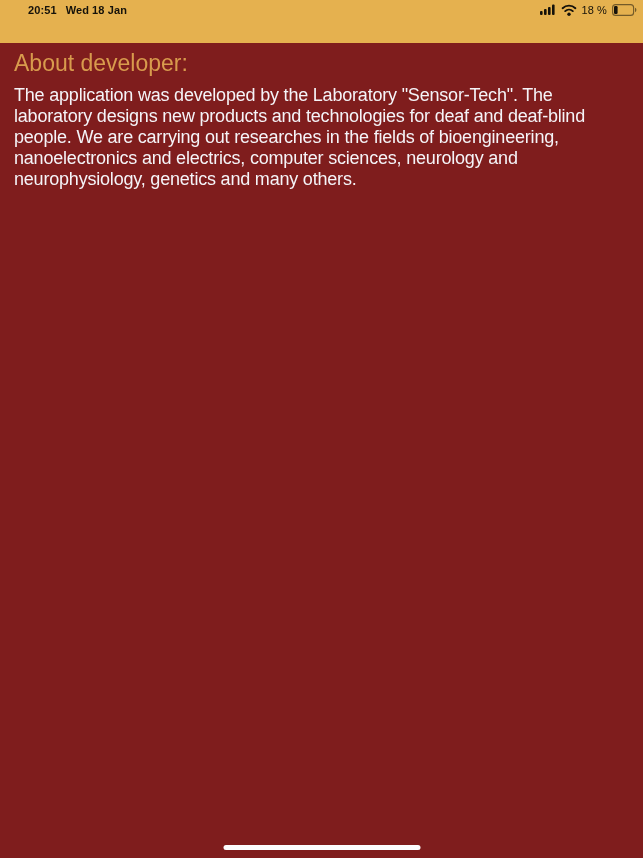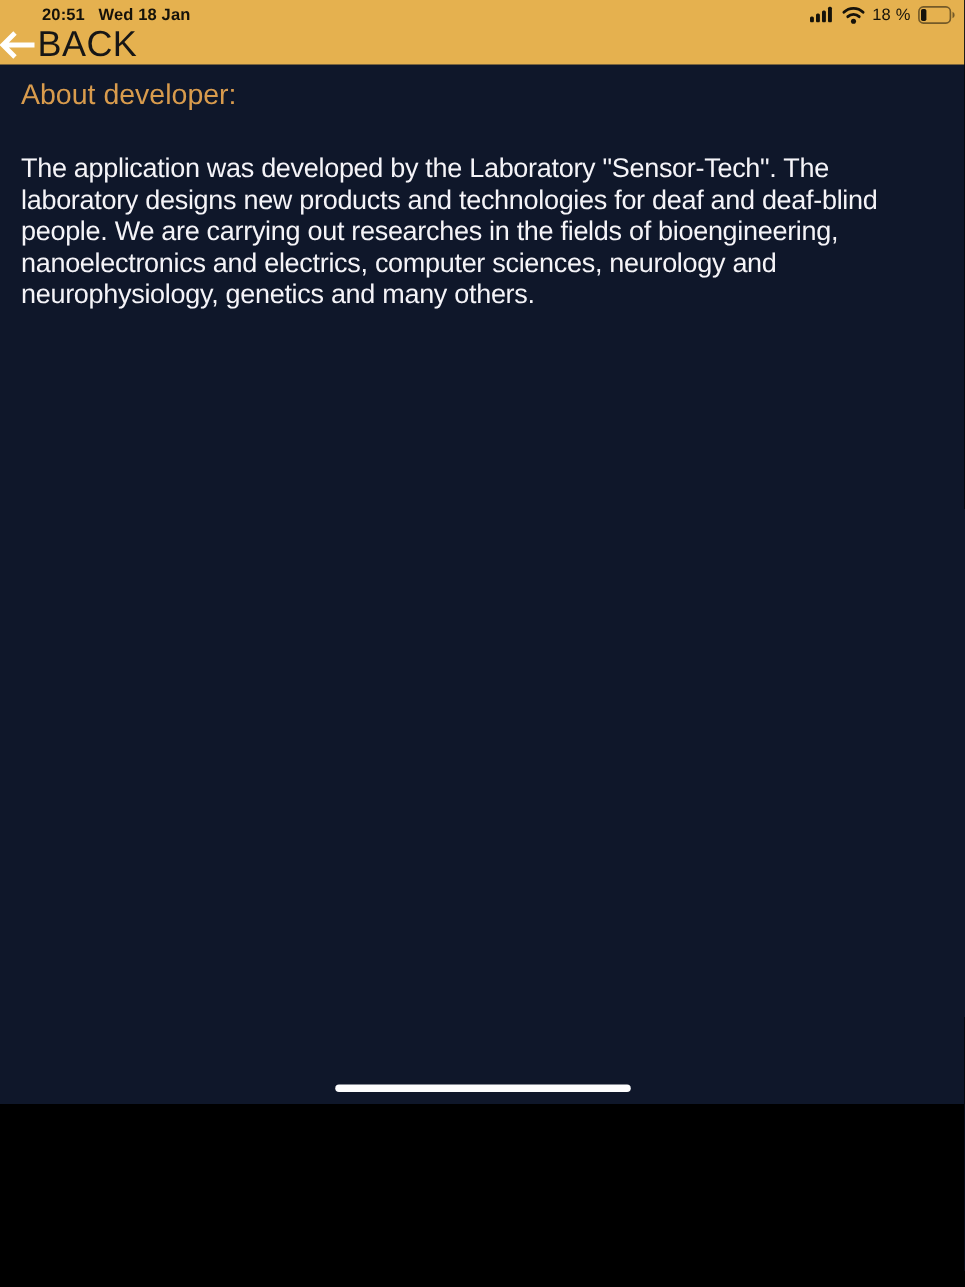--- a/index.html
+++ b/index.html
@@ -2,23 +2,23 @@
 <html><head>
 <meta charset="utf-8">
 <style>
   * { margin: 0; padding: 0; box-sizing: border-box; }
   html, body { background: #000; }
   body { font-family: "Liberation Sans", sans-serif; }
 
   .screen {
     position: relative;
     width: 643px;
-    height: 736px;
+    height: 858px;
     margin: 0 auto;
-    background: #0f172a;
+    background: #7f1d1d;
     overflow: hidden;
   }
 
   
   .topbar {
     position: absolute;
     top: 0; left: 0; right: 0;
     height: 43px;
     background: #E5B14F;
   }
@@ -64,24 +64,24 @@
   }
 
   
   .content {
     position: absolute;
     top: 43px; left: 0; right: 0; bottom: 0;
     padding: 10px 14px 0 14px;
   }
   .section-title {
     color: #D89B4D;
-    font-size: 19px;
+    font-size: 23px;
     font-weight: 400;
     line-height: 21px;
-    margin-bottom: 28px;
+    margin-bottom: 11px;
   }
   .about-text {
     color: #F5F4F8;
     font-size: 18px;
     font-weight: 400;
     line-height: 21px;
     letter-spacing: -0.2px;
   }
   .about-text p { margin: 0; }
   .inline-link {
@@ -132,30 +132,20 @@
         <span class="pct">18 %</span>
         <span>
           <svg width="25" height="12" viewBox="0 0 25 12">
             <rect x="0.6" y="0.6" width="21" height="10.8" rx="3" fill="none" stroke="#15120a" stroke-width="1.1" opacity="0.55"></rect>
             <rect x="2" y="2" width="3.6" height="8" rx="1.2" fill="#15120a"></rect>
             <path d="M23 3.8 a 2.4 2.4 0 0 1 0 4.4 Z" fill="#15120a" opacity="0.55"></path>
           </svg>
         </span>
       </div>
     </div>
-    <div class="navrow">
-      <button class="back-button">
-        <span class="back-arrow">
-          <svg width="24" height="20" viewBox="0 0 24 20">
-            <path d="M10 2 L2 10 L10 18 M2 10 H23" stroke="#FFFFFF" stroke-width="3.2" fill="none" stroke-linejoin="miter"></path>
-          </svg>
-        </span>
-        <span class="back-label">BACK</span>
-      </button>
-    </div>
   </header>
 
   <main class="content">
     <h2 class="section-title">About developer:</h2>
     <div class="about-text">
       <p><span>The application was developed by the Laboratory "Sensor-Tech". The laboratory designs new products and technologies for deaf and deaf-blind people. We are carrying out researches in the fields of bioengineering, nanoelectronics and electrics, computer sciences, neurology and neurophysiology, genetics and many others.</span></p>
     </div>
   </main>
 
   <div class="home-indicator"></div>

